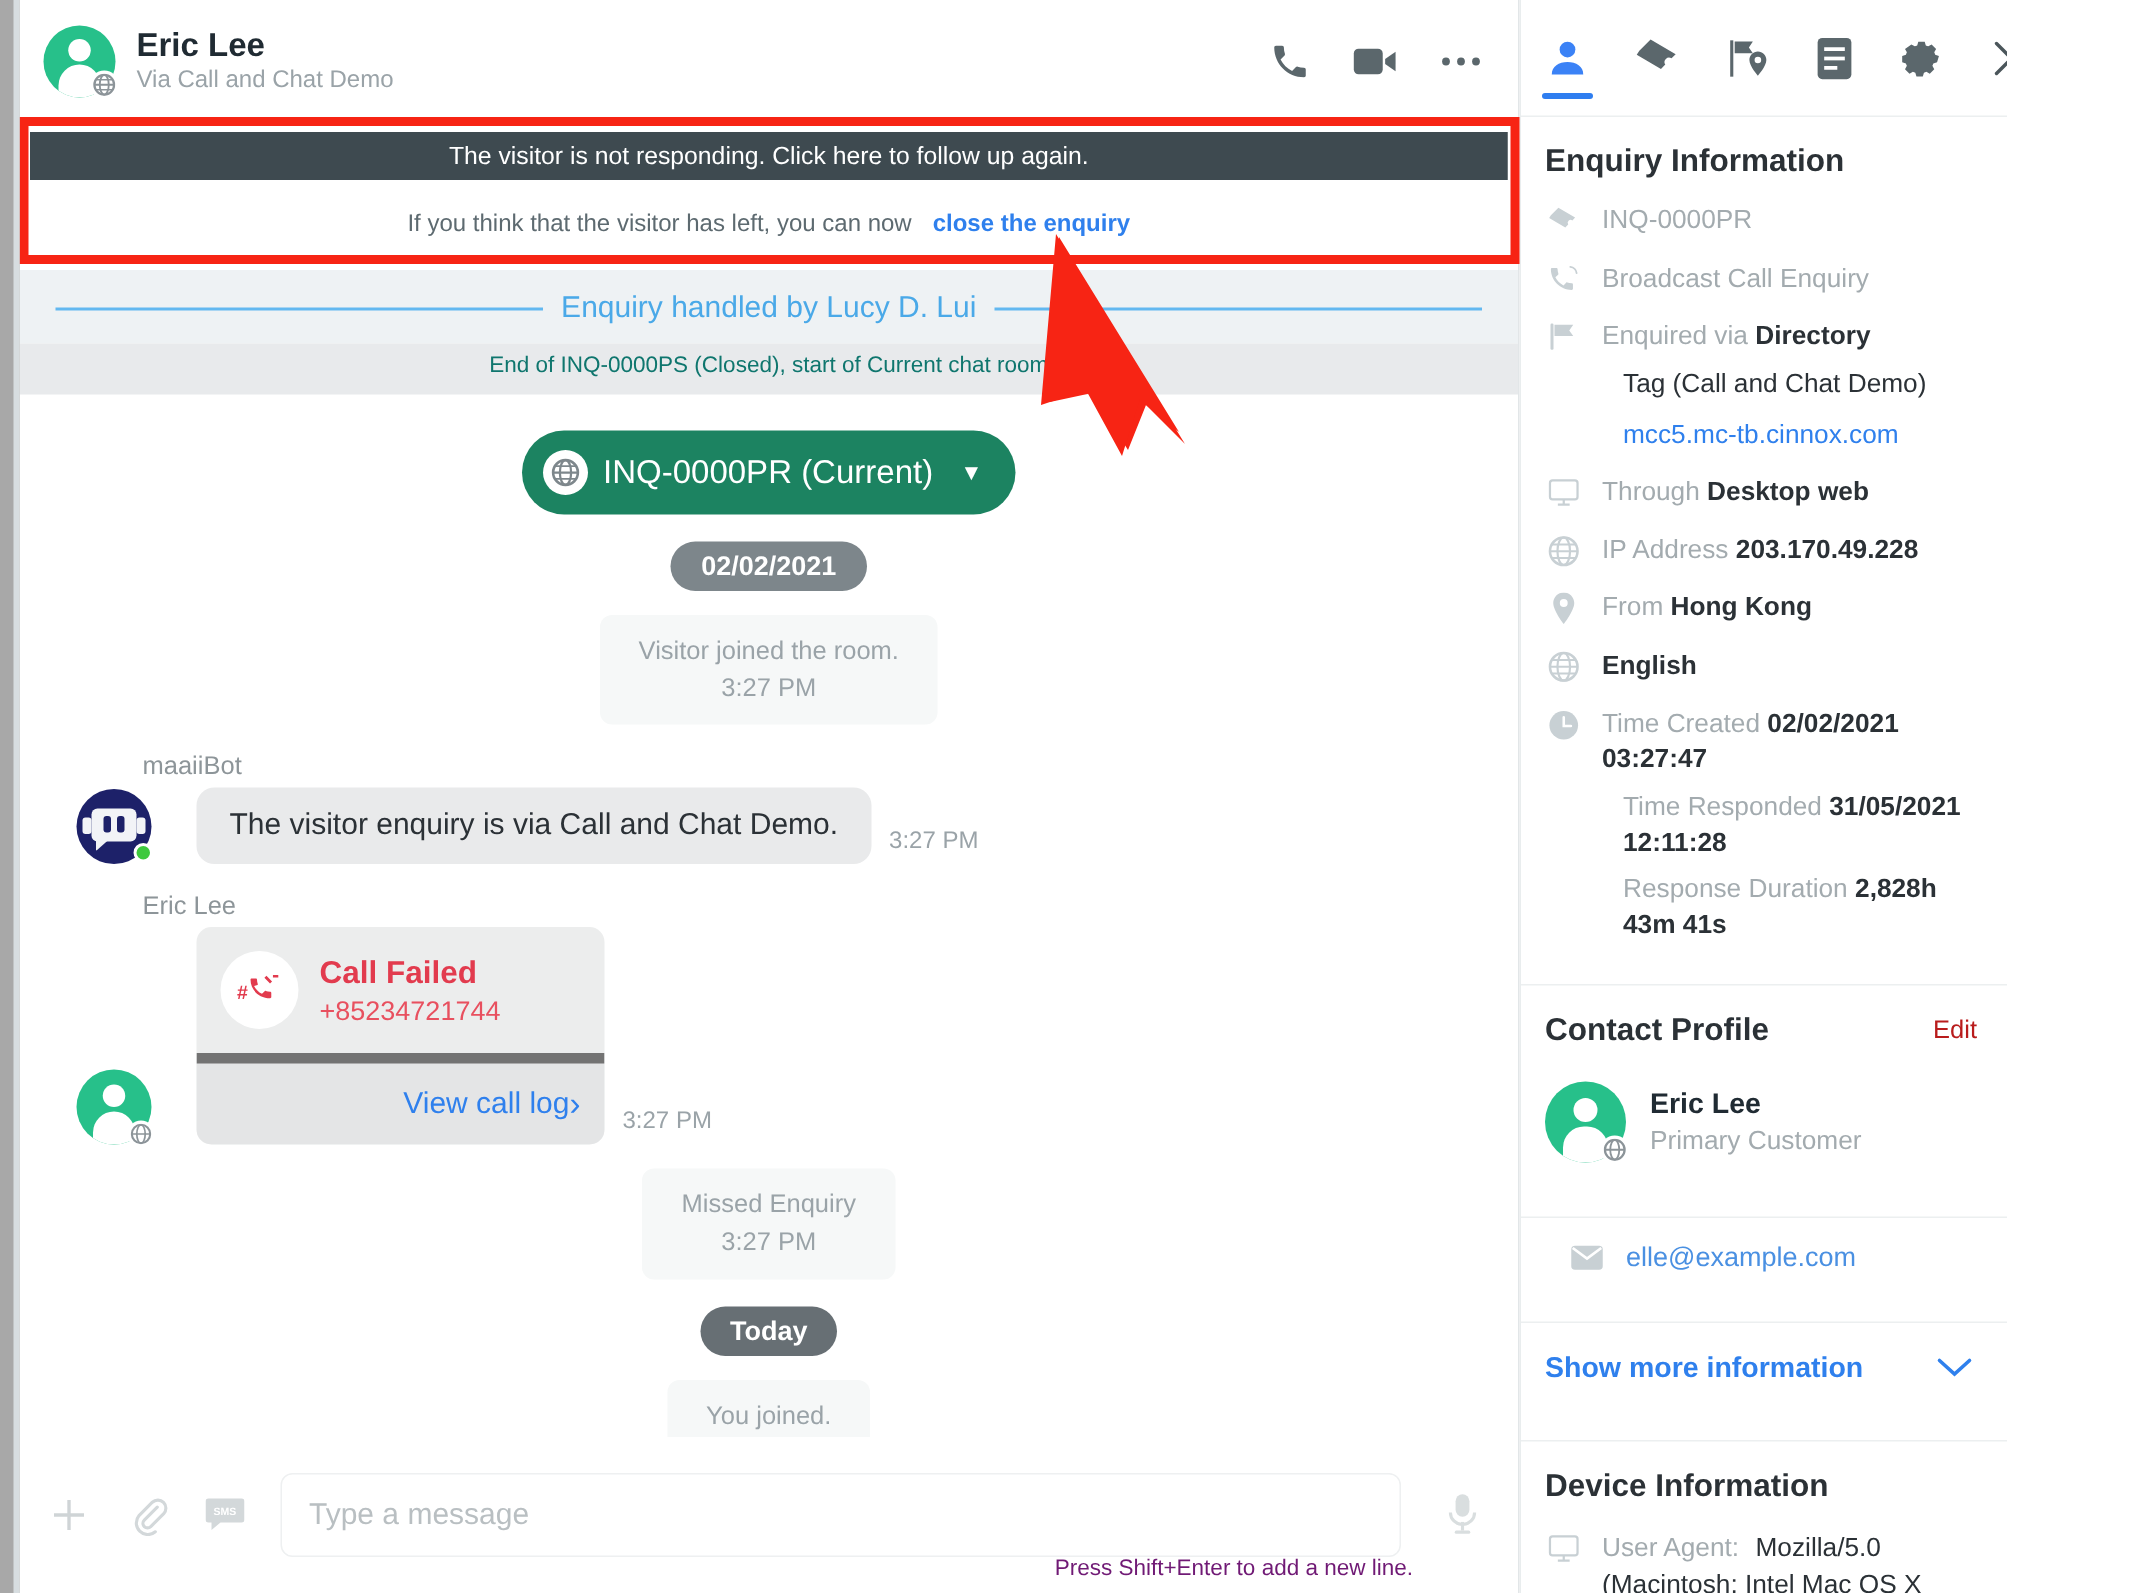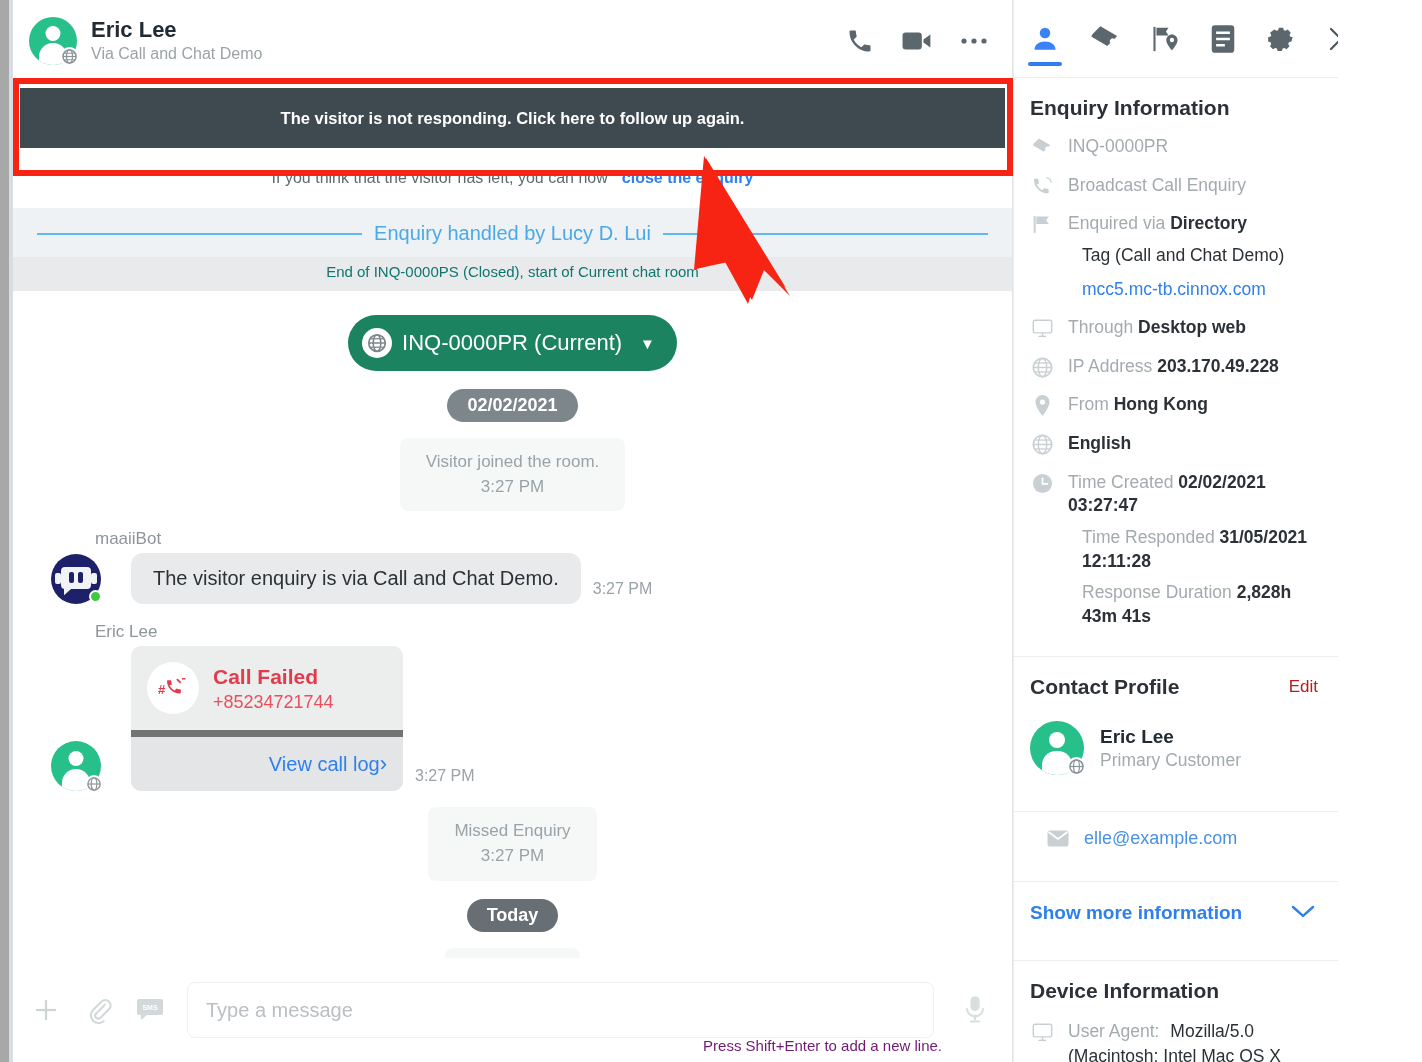--- a/index.html
+++ b/index.html
@@ -63,24 +63,24 @@
 
   
   .redbox {
     position: absolute; left: 0px; top: 78px; width: 1000px; height: 98px;
     border: 6px solid #f72414; z-index: 20; pointer-events: none;
   }
 
   
   .alert-wrap { flex: none; position: relative; z-index: 5; }
   .alert-dark {
-    height: 60px; margin: 6px 7px 0 7px;
+    height: 32px; margin: 6px 7px 0 7px;
     background: #3e4a50;
     display: flex; align-items: center; justify-content: center;
-    color: #ffffff; font-size: 16.5px; font-weight: bold;
+    color: #ffffff; font-size: 16.5px; font-weight: normal;
     cursor: pointer;
     border: 1px solid #3e4a50;
   }
   .alert-light {
     height: 60px; background: #ffffff;
     display: flex; align-items: center; justify-content: center;
     font-size: 16px; color: #5d6a70;
     margin: 0 7px;
   }
   .alert-light .link { color: #2f80ed; font-weight: bold; margin-left: 14px; cursor: pointer; }

